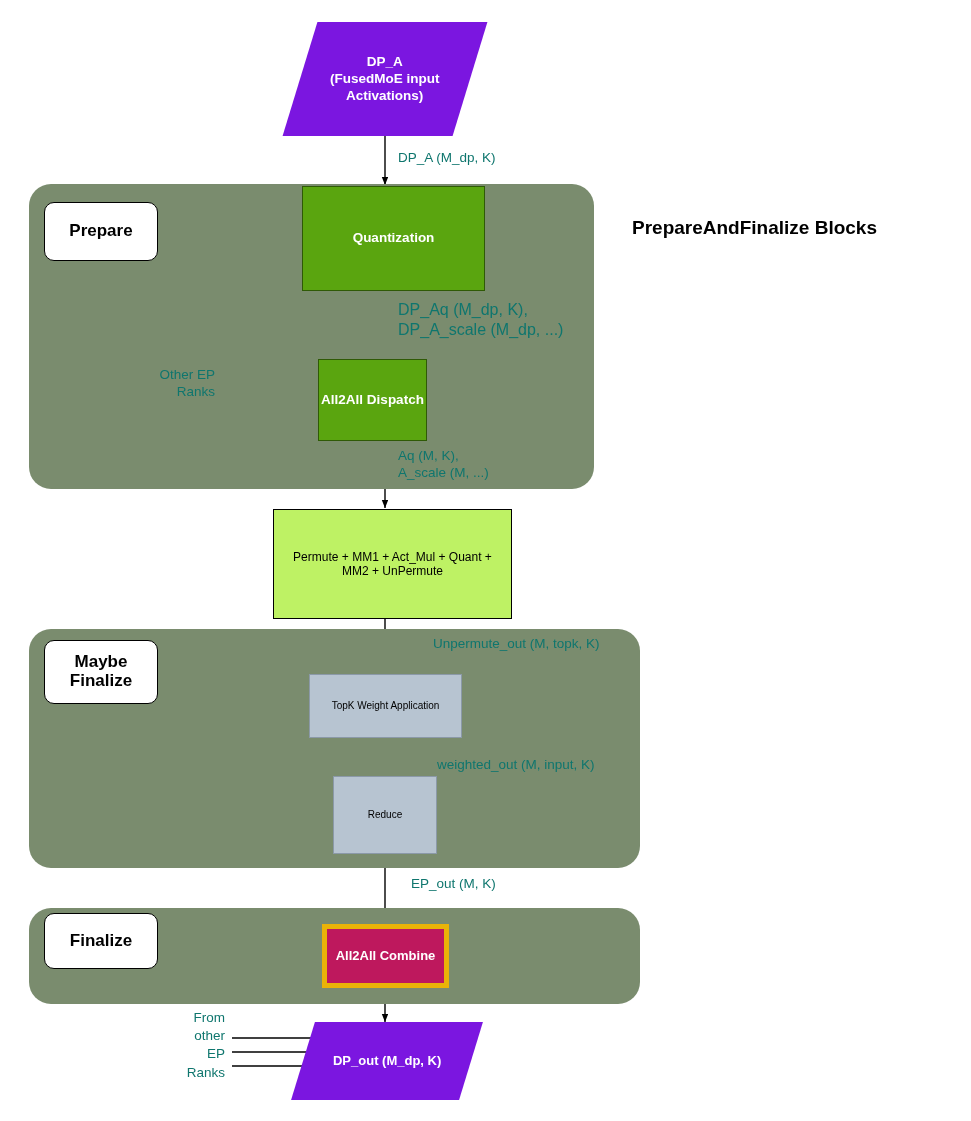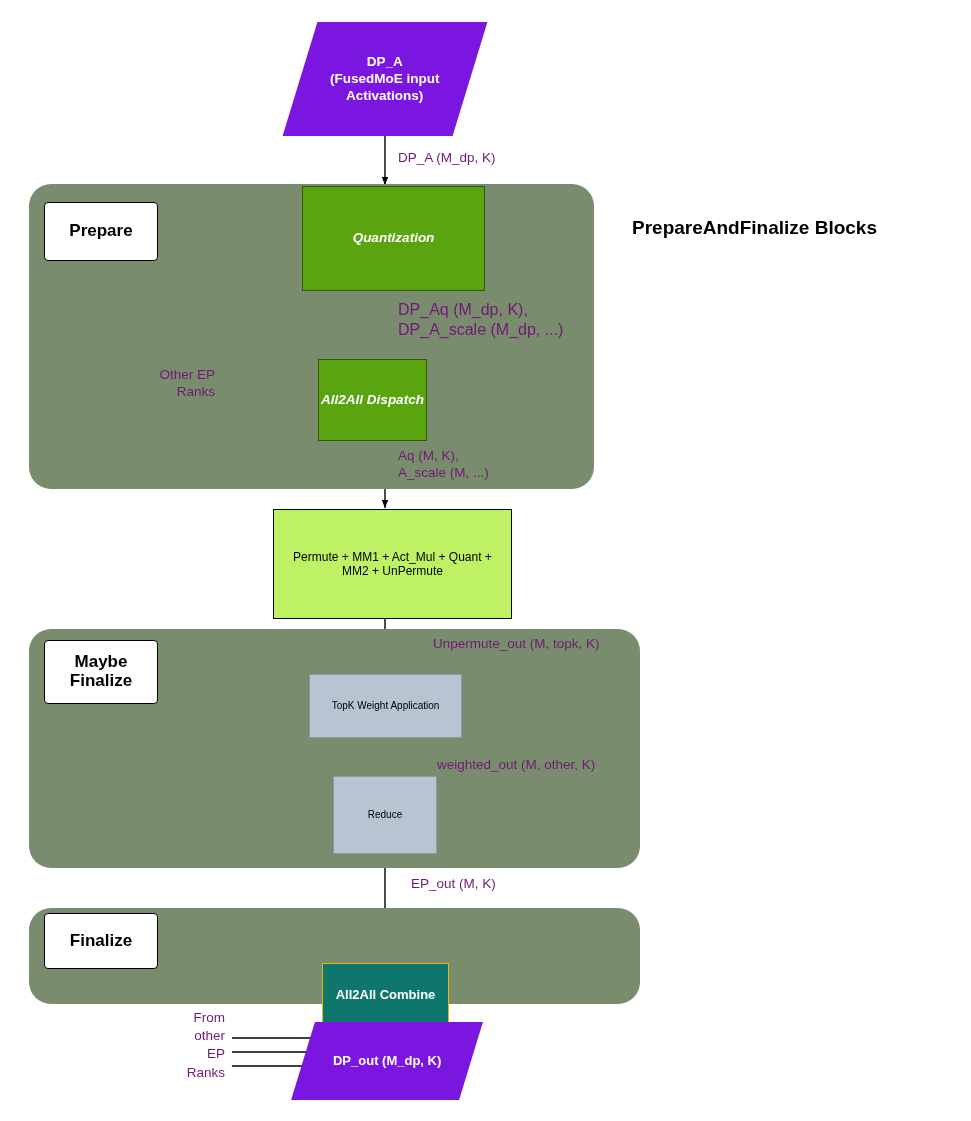--- a/index.html
+++ b/index.html
@@ -22,21 +22,21 @@
   
   .group-box {
     background: #7a8c6e;
     border-radius: 22px;
   }
 
   
   .group-label {
     background: #ffffff;
     border: 1px solid #000000;
-    border-radius: 4px;
+    border-radius: 10px;
     display: flex;
     align-items: center;
     justify-content: center;
     text-align: center;
     font-weight: bold;
     color: #000000;
     line-height: 1.1;
   }
 
   
@@ -46,26 +46,24 @@
     justify-content: center;
     text-align: center;
     color: #ffffff;
     font-weight: bold;
     box-sizing: border-box;
     line-height: 1.2;
   }
   .proc.green {
     background: #5aa50f;
     border: 1px solid #2f5a06;
-    font-style: italic;
   }
   .proc.darkgreen {
-    background: #0f766e;
-    border: 1px solid #eab308;
-    margin-top: 39px;
+    background: #be185d;
+    border: 5px solid #eab308;
   }
   .proc.steel {
     background: #b7c4d1;
     border: 1px solid #8b99a8;
     color: #000000;
     font-weight: normal;
     font-size: 10px;
   }
   .proc.white {
     background: #bef264;
@@ -88,21 +86,21 @@
     line-height: 1.25;
   }
   .para > span {
     transform: skewX(17deg);
     display: block;
   }
 
   
   .edge-label {
     font-size: 13px;
-    color: #701a75;
+    color: #0f766e;
     line-height: 1.25;
     white-space: pre;
   }
   .edge-label.right  { text-align: right; }
 
   .title {
     font-size: 19px;
     font-weight: bold;
     color: #000000;
   }
@@ -214,17 +212,17 @@
   <div class="abs edge-label" style="left:398px; top:150px; font-size:13.5px;">DP_A (M_dp, K)</div>
 
   <div class="abs edge-label" style="left:398px; top:300px; font-size:16px;">DP_Aq (M_dp, K),
 DP_A_scale (M_dp, ...)</div>
 
   <div class="abs edge-label" style="left:398px; top:448px; font-size:13.5px;">Aq (M, K),
 A_scale (M, ...)</div>
 
   <div class="abs edge-label" style="left:433px; top:636px; font-size:13.5px;">Unpermute_out (M, topk, K)</div>
 
-  <div class="abs edge-label" style="left:437px; top:757px; font-size:13.5px;">weighted_out (M, other, K)</div>
+  <div class="abs edge-label" style="left:437px; top:757px; font-size:13.5px;">weighted_out (M, input, K)</div>
 
   <div class="abs edge-label" style="left:411px; top:876px; font-size:13.5px;">EP_out (M, K)</div>
 
 </div>
 
 </body></html>

